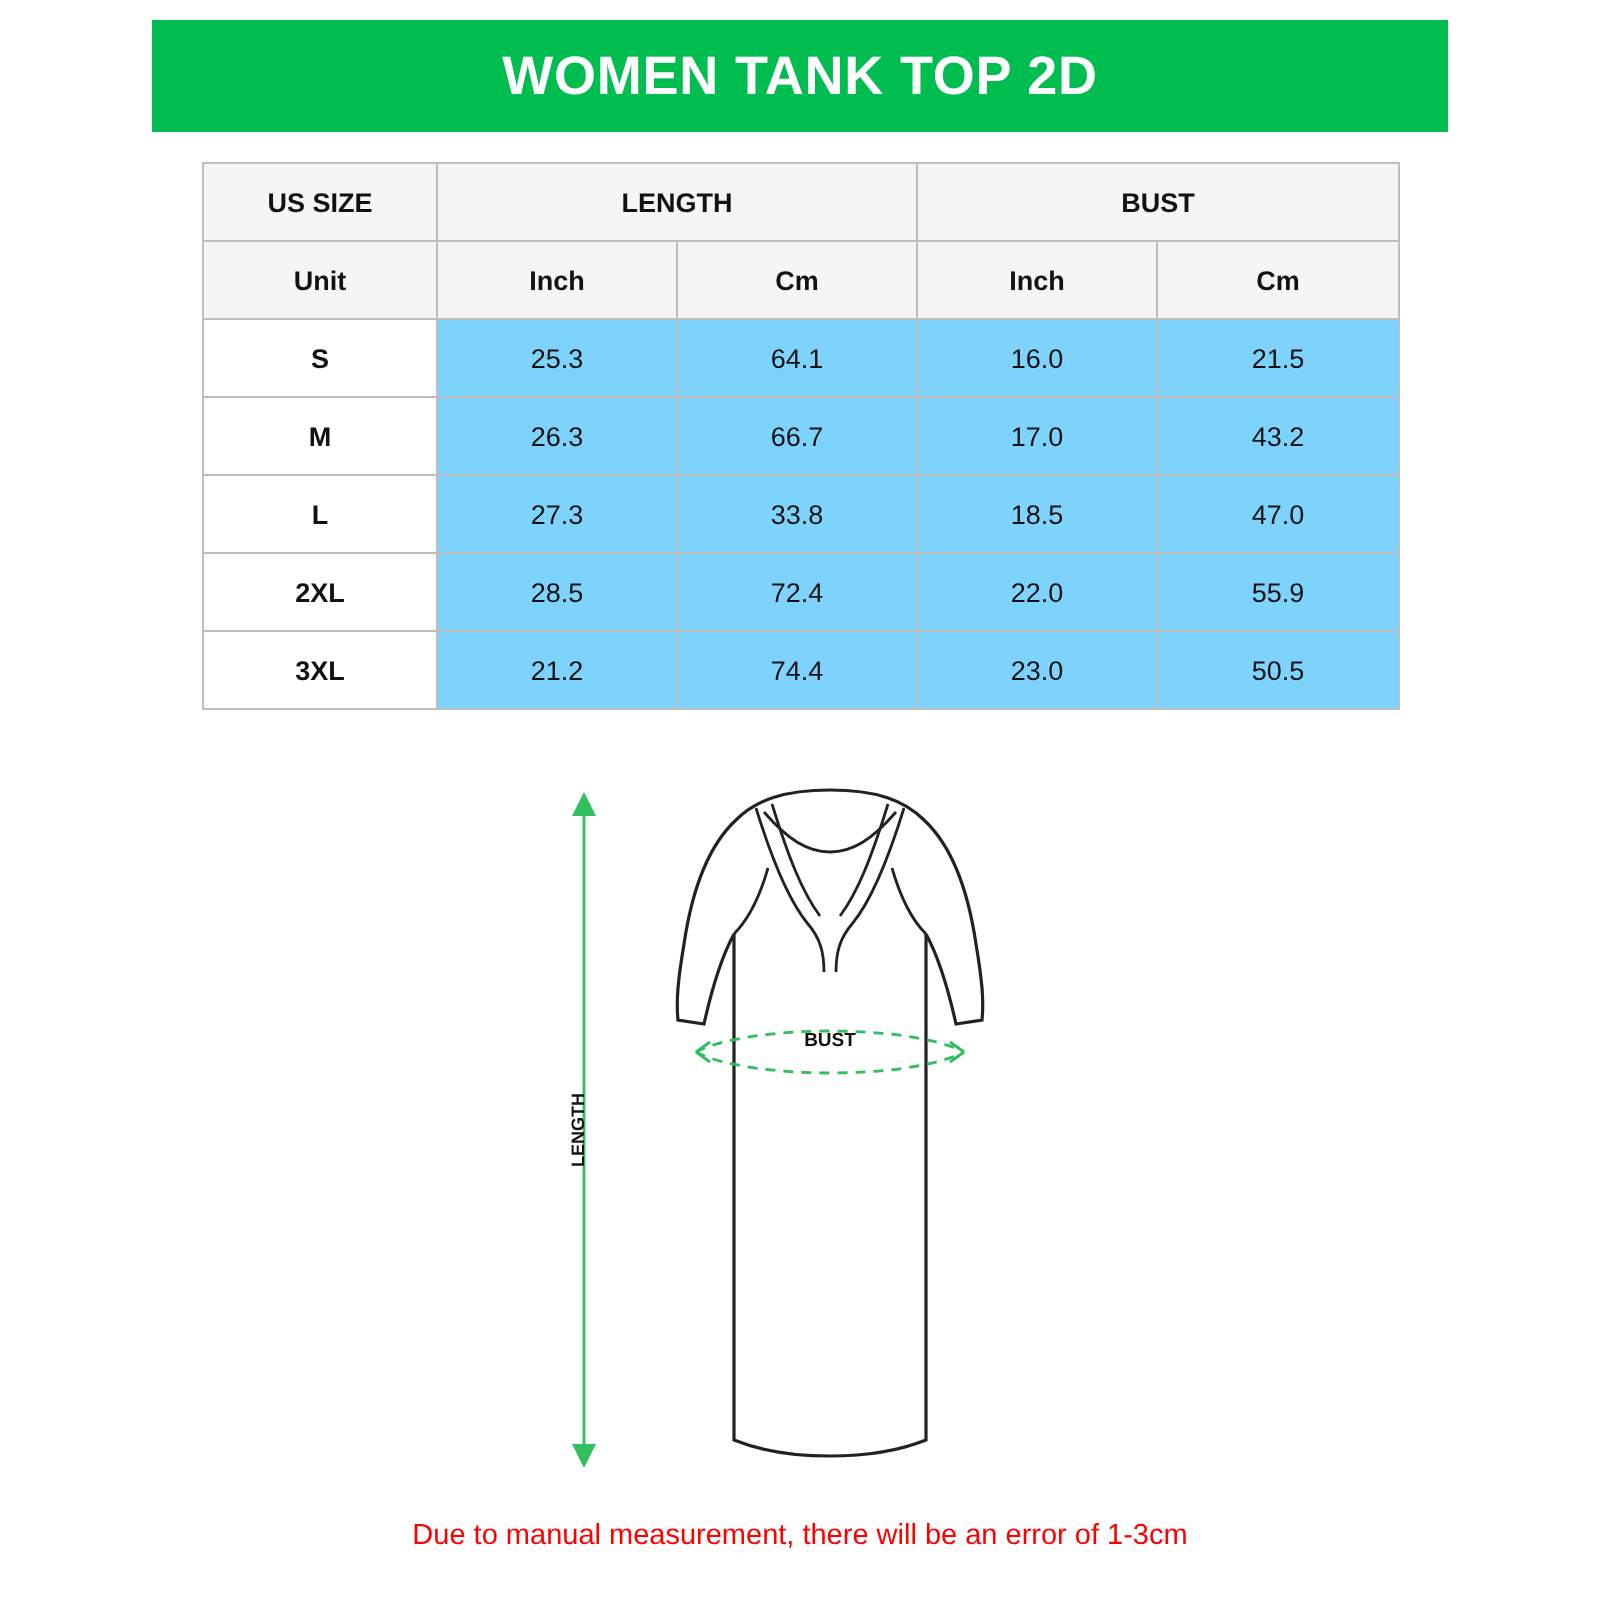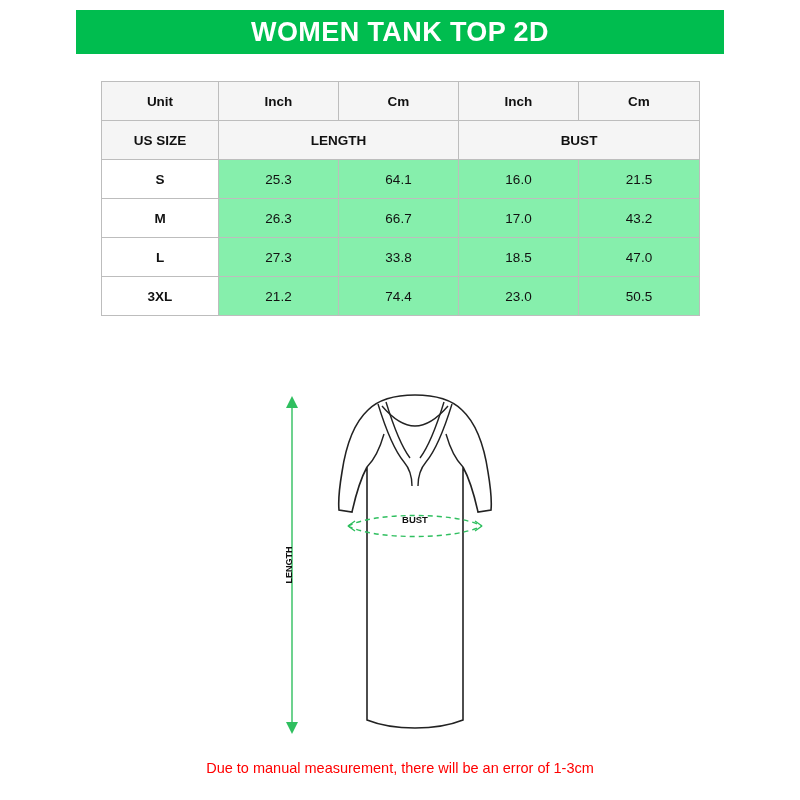--- a/index.html
+++ b/index.html
@@ -15,21 +15,21 @@
     position: relative;
     overflow: hidden;
   }
 
   
   .header-banner {
     position: absolute;
     left: 76px;
     top: 10px;
     width: 648px;
-    height: 44px;
+    height: 56px;
     background: #00bd4f;
     display: flex;
     align-items: center;
     justify-content: center;
   }
   .header-title {
     color: #ffffff;
     font-size: 27px;
     font-weight: bold;
     letter-spacing: 0.4px;
@@ -44,21 +44,21 @@
     border-collapse: collapse;
     table-layout: fixed;
   }
   .size-table td, .size-table th {
     border: 1px solid #bdbdbd;
     text-align: center;
     font-size: 13.5px;
     color: #111111;
     height: 38px;
     padding: 0;
-    background: #86efac;
+    background: #7dd3fc;
   }
   .size-table thead th {
     background: #f5f5f5;
     font-weight: bold;
     font-size: 13.5px;
   }
   .size-table tbody td.sizecell {
     font-weight: bold;
   }
   .size-table tbody tr td:first-child {
@@ -101,31 +101,31 @@
 <table class="size-table">
   <colgroup>
     <col class="col-size">
     <col class="col-unit">
     <col class="col-unit2">
     <col class="col-unit3">
     <col class="col-unit4">
   </colgroup>
   <thead>
     <tr>
+      <th rowspan="1">US SIZE</th>
+      <th colspan="2">LENGTH</th>
+      <th colspan="2">BUST</th>
+    </tr>
+    <tr>
       <th>Unit</th>
       <th>Inch</th>
       <th>Cm</th>
       <th>Inch</th>
       <th>Cm</th>
     </tr>
-    <tr>
-      <th rowspan="1">US SIZE</th>
-      <th colspan="2">LENGTH</th>
-      <th colspan="2">BUST</th>
-    </tr>
   </thead>
   <tbody>
     <tr>
       <td class="sizecell">S</td>
       <td>25.3</td>
       <td>64.1</td>
       <td>16.0</td>
       <td>21.5</td>
     </tr>
     <tr>
@@ -134,20 +134,27 @@
       <td>66.7</td>
       <td>17.0</td>
       <td>43.2</td>
     </tr>
     <tr>
       <td class="sizecell">L</td>
       <td>27.3</td>
       <td>33.8</td>
       <td>18.5</td>
       <td>47.0</td>
+    </tr>
+    <tr>
+      <td class="sizecell">2XL</td>
+      <td>28.5</td>
+      <td>72.4</td>
+      <td>22.0</td>
+      <td>55.9</td>
     </tr>
     <tr>
       <td class="sizecell">3XL</td>
       <td>21.2</td>
       <td>74.4</td>
       <td>23.0</td>
       <td>50.5</td>
     </tr>
   </tbody>
 </table>

